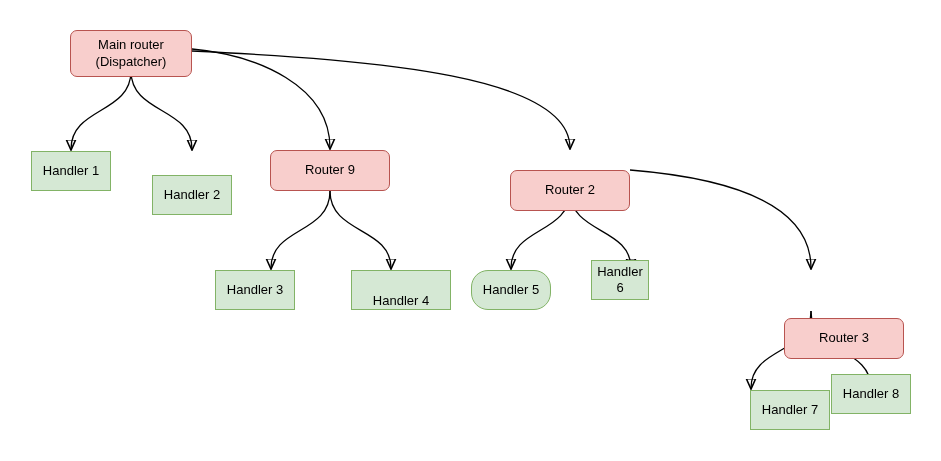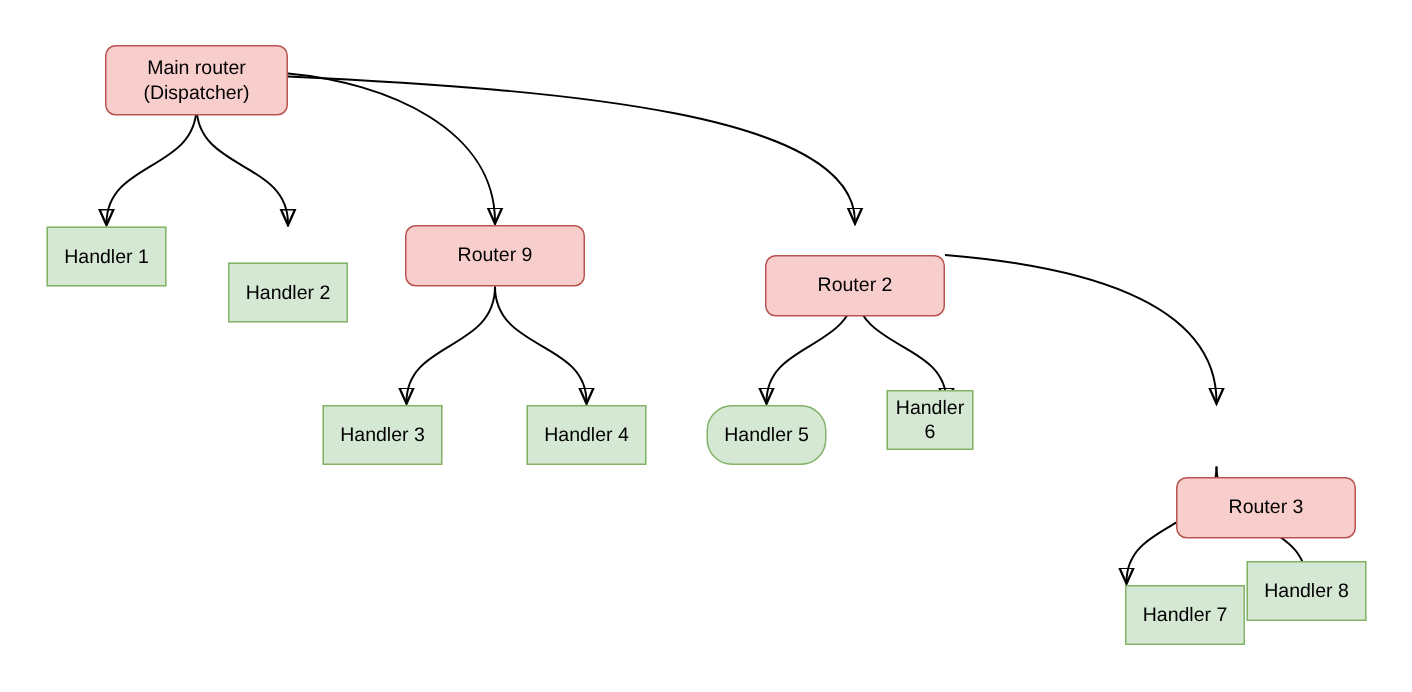--- a/index.html
+++ b/index.html
@@ -86,21 +86,21 @@
   </div>
 
   <div class="node router" style="left:510px; top:150px; width:120px; height:41px;margin-top:20px;">
     <span class="label">Router 2</span>
   </div>
 
   <div class="node handler" style="left:215px; top:270px; width:80px; height:40px;">
     <span class="label">Handler 3</span>
   </div>
 
-  <div class="node handler" style="left:351px; top:270px; width:80px; height:40px;">
+  <div class="node handler" style="left:351px; top:270px; width:100px; height:40px;align-items:flex-end;">
     <span class="label">Handler 4</span>
   </div>
 
   <div class="node handler" style="left:471px; top:270px; width:80px; height:40px;border-radius:17px;">
     <span class="label">Handler 5</span>
   </div>
 
   <div class="node handler" style="left:591px; top:260px; width:58px; height:40px;">
     <span class="label">Handler 6</span>
   </div>

